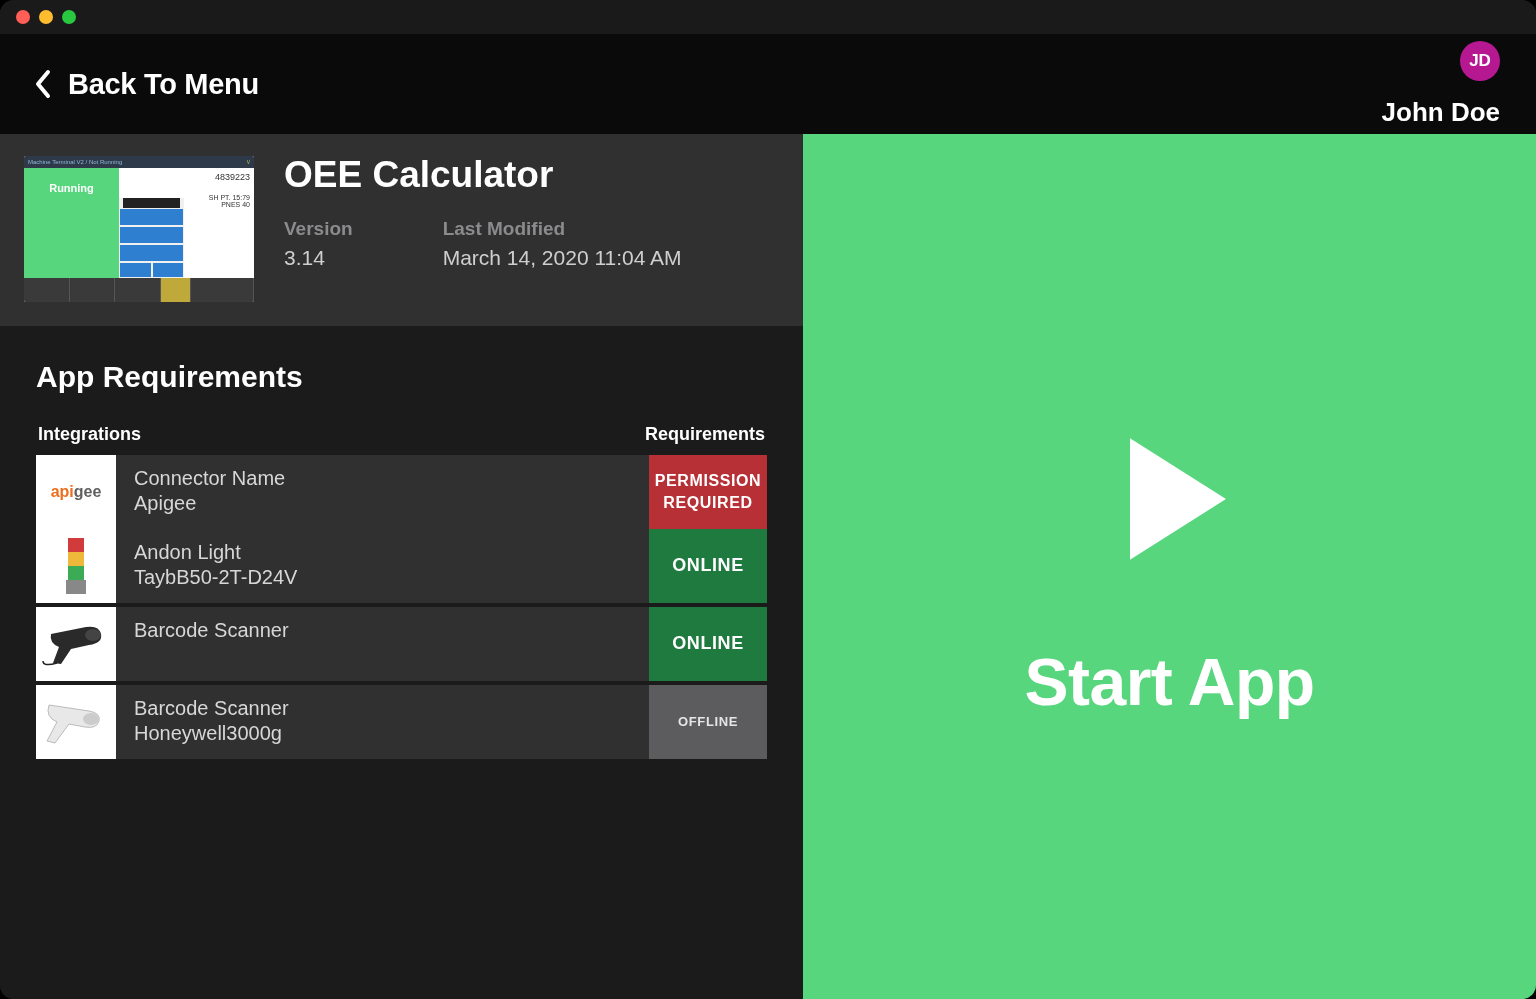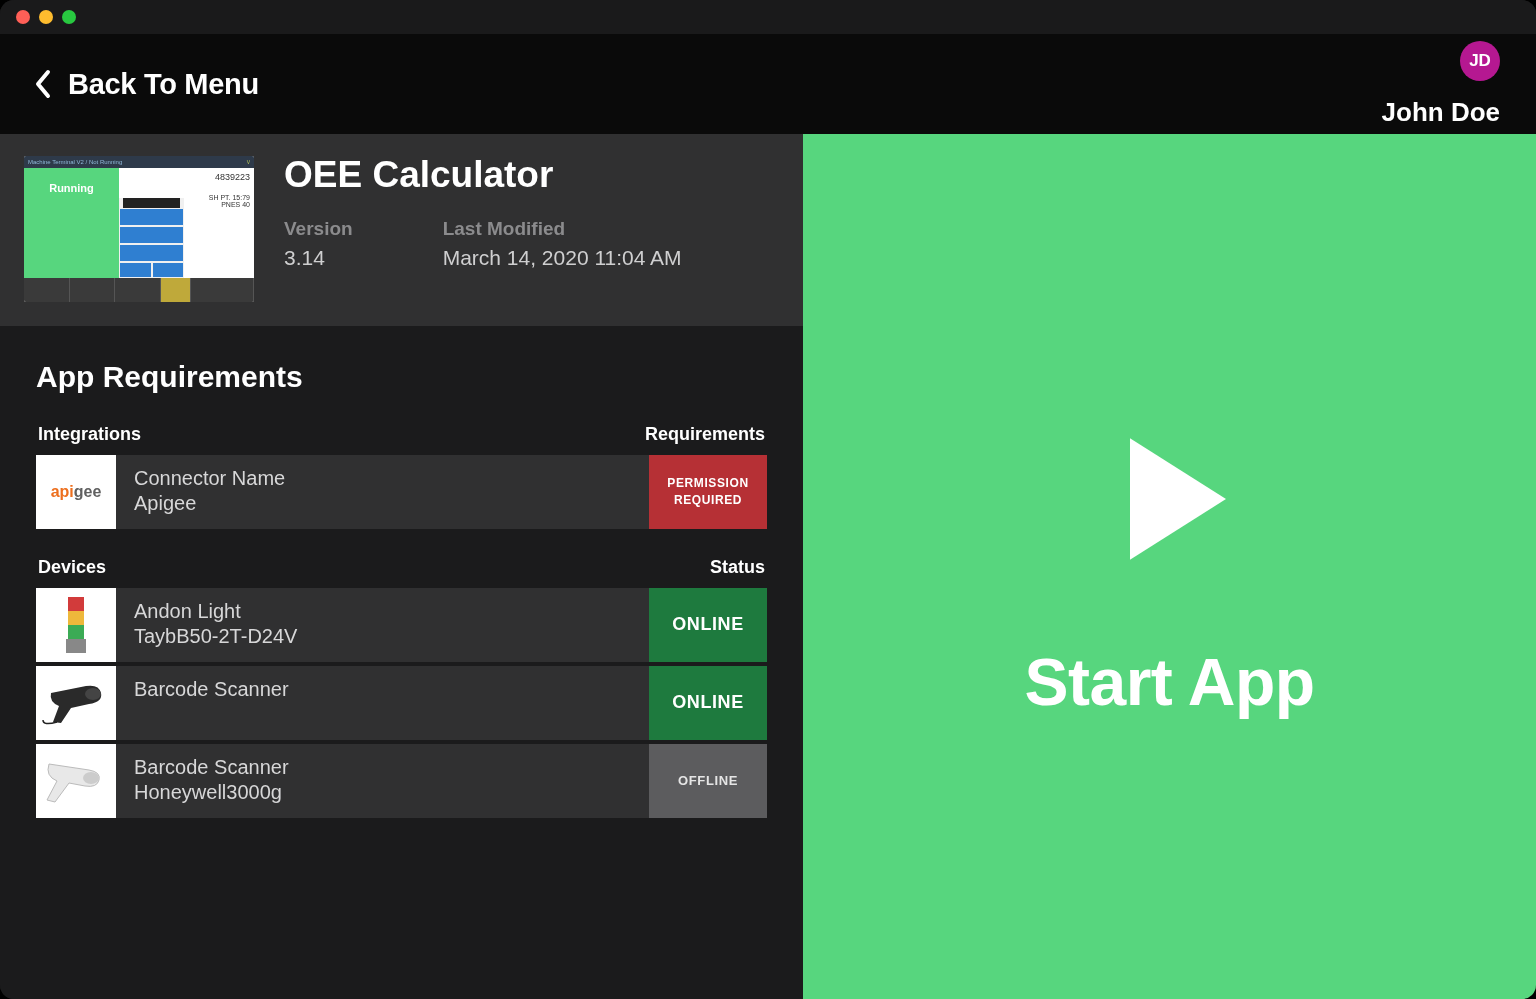--- a/index.html
+++ b/index.html
@@ -74,21 +74,21 @@
     flex:0 0 80px; background:#fff; display:flex; align-items:center; justify-content:center;
   }
   .apigee-text{font-weight:700;font-size:16px;}
   .apigee-text .o{color:#ed6f1e;}
   .apigee-text .r{color:#606060;}
   .int-body { flex:1; padding:12px 18px; color:#d7d7d8;}
   .int-name { font-size:20px; }
   .int-sub { font-size:20px; margin-top:2px;}
   .int-badge {
     flex:0 0 118px; display:flex; align-items:center; justify-content:center; text-align:center;
-    font-size:12px; font-weight:700; letter-spacing:0.6px; line-height:1.4;
+    font-size:16px; font-weight:700; letter-spacing:0.6px; line-height:1.4;
   }
   .perm { background:#b63035; color:#fff;}
   .online { background:#1e7a3e; color:#fff; font-size:18px;}
   .offline { background:#5c5c5e; color:#e5e5e5; font-size:13px;}
   .dev-list { display:flex; flex-direction:column; gap:4px;}
   .dev-thumb {
     flex:0 0 80px; background:#fff; display:flex; align-items:center; justify-content:center;
   }
   .andon { width:16px; height:56px; display:flex; flex-direction:column;}
   .andon .seg{flex:1;}
@@ -191,24 +191,20 @@
           <div class="int-logo">
             <span class="apigee-text"><span class="o">api</span><span class="r">gee</span></span>
           </div>
           <div class="int-body">
             <div class="int-name">Connector Name</div>
             <div class="int-sub">Apigee</div>
           </div>
           <div class="int-badge perm">PERMISSION REQUIRED</div>
         </div>
 
-        <div class="subhead-row" style="margin-top:28px;">
-          <span>Devices</span>
-          <span>Status</span>
-        </div>
 
         <div class="dev-list">
 
           <div class="int-row">
             <div class="dev-thumb">
               <div class="andon">
                 <div class="seg r"></div>
                   <div class="seg y"></div>
                   <div class="seg g"></div>
                   <div class="base"></div>

